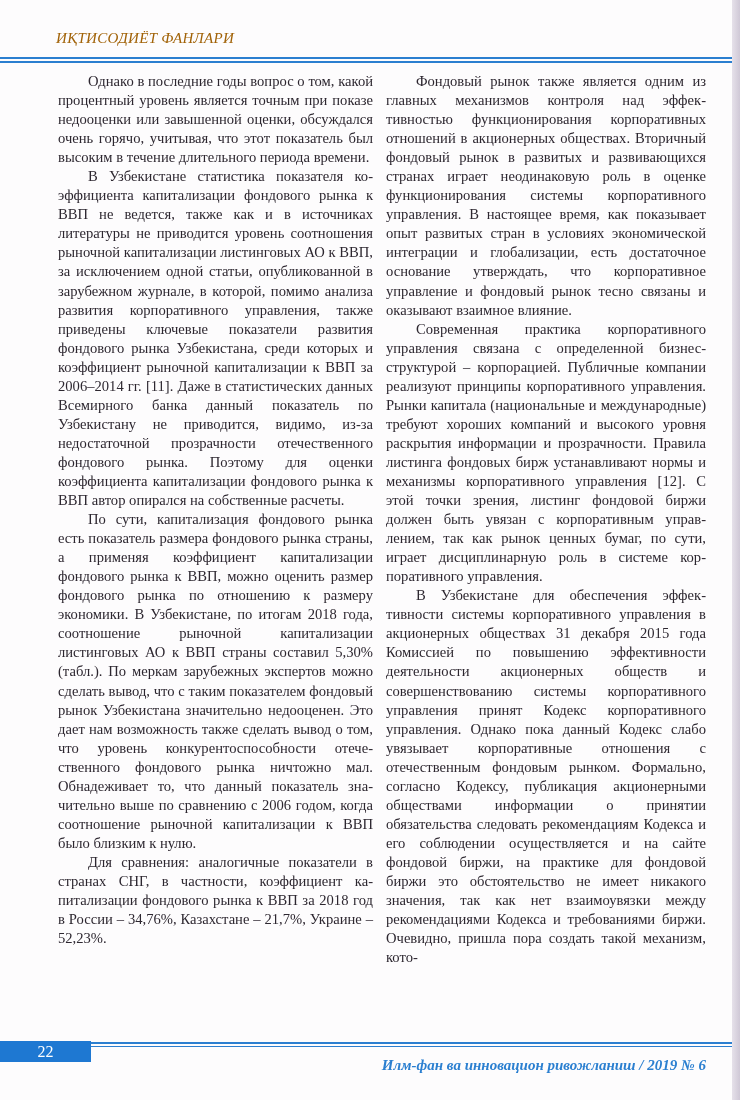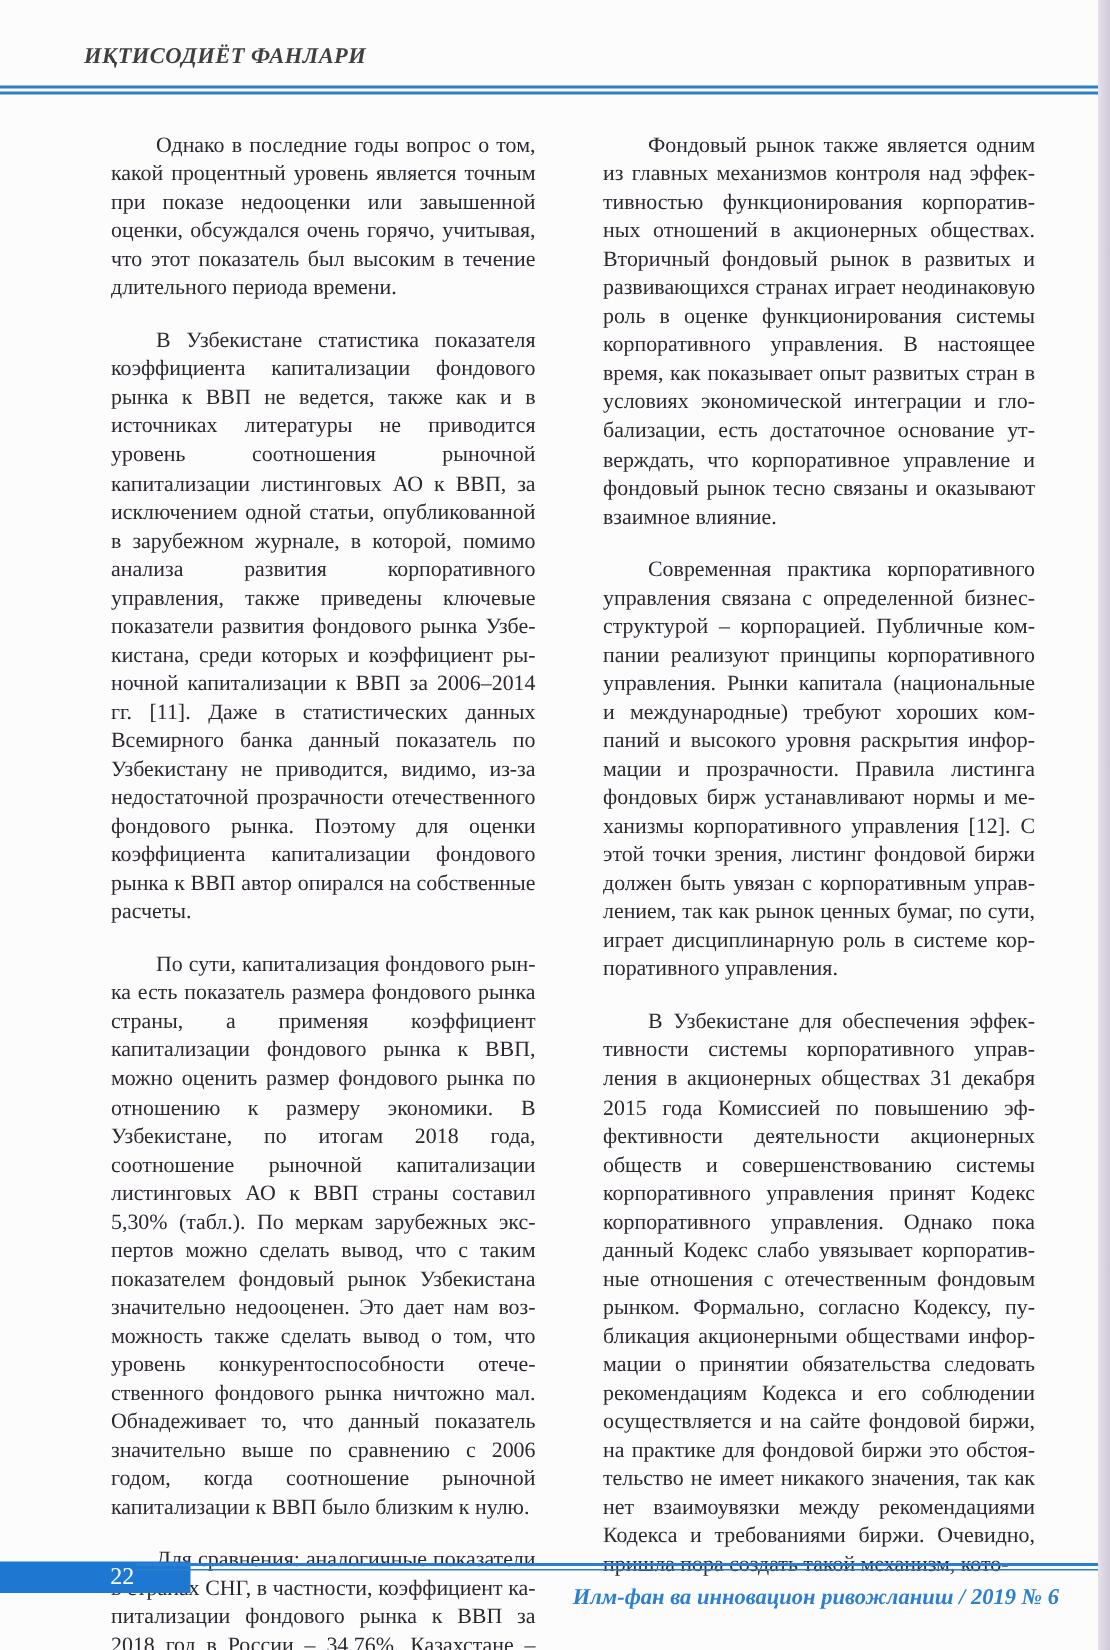--- a/index.html
+++ b/index.html
@@ -8,41 +8,41 @@
     background: #fdfcfd;
     font-family: "Liberation Serif", "DejaVu Serif", serif;
     color: #2d2730;
   }
   .right-edge {
     position: absolute; top: 0; right: 0; width: 8px; height: 1100px;
     background: linear-gradient(to right, #e6e1ea, #cfc8d6);
   }
   .header-title {
     position: absolute; left: 56px; top: 30px;
-    font-family: "Liberation Serif", serif; font-weight: bold; font-style: italic;
-    font-size: 15px; letter-spacing: 0.3px; color: #404040;
+    font-family: "Liberation Serif", serif; font-weight: normal; font-style: italic;
+    font-size: 15px; letter-spacing: 0.3px; color: #a16207;
   }
   .header-rule {
     position: absolute; left: 0; top: 57px; width: 732px; height: 6px;
     border-top: 2px solid #2b7fd0; border-bottom: 2px solid #2b7fd0;
     box-sizing: border-box;
   }
   .column {
     position: absolute; top: 72px;
     font-size: 14.6px; line-height: 19.05px; text-align: justify;
     hyphens: manual;
   }
   .col-left { left: 58px; width: 315px; }
   .col-right { left: 386px; width: 320px; }
-  .column p { margin: 16px; text-indent: 30px; }
+  .column p { margin: 0; text-indent: 30px; }
   .footer-page {
     position: absolute; left: 0; top: 1041px; width: 91px; height: 21px;
     background: #1e78d2; color: #ffffff;
     font-family: "Liberation Serif", serif; font-size: 16px;
-    display: flex; align-items: center; justify-content: center; padding-left: 36px;
+    display: flex; align-items: center; justify-content: center;
   }
   .footer-rule {
     position: absolute; left: 91px; top: 1042px; width: 641px; height: 5px;
     border-top: 2px solid #2b7fd0; border-bottom: 1.5px solid #2b7fd0;
     box-sizing: border-box;
   }
   .footer-journal {
     position: absolute; right: 34px; top: 1057px;
     font-family: "Liberation Serif", serif; font-weight: bold; font-style: italic;
     font-size: 15px; color: #2b7fd0;

